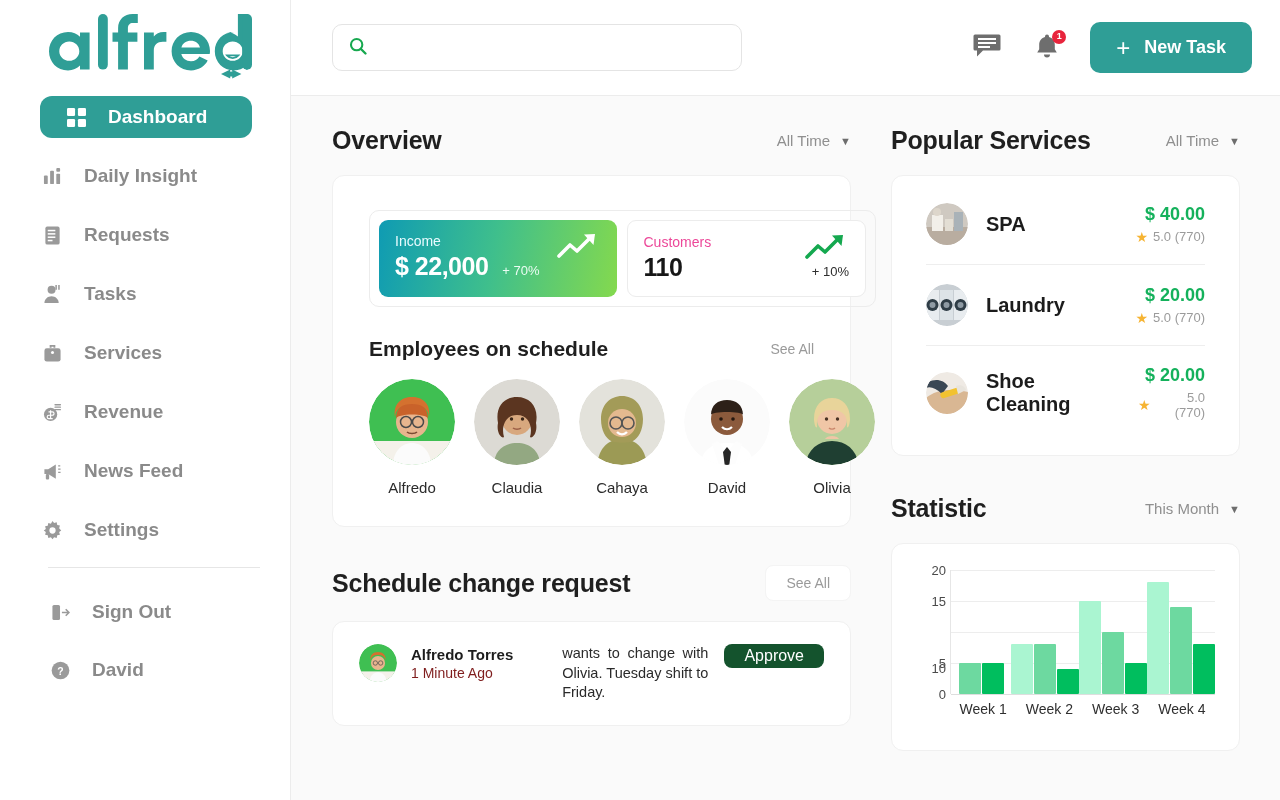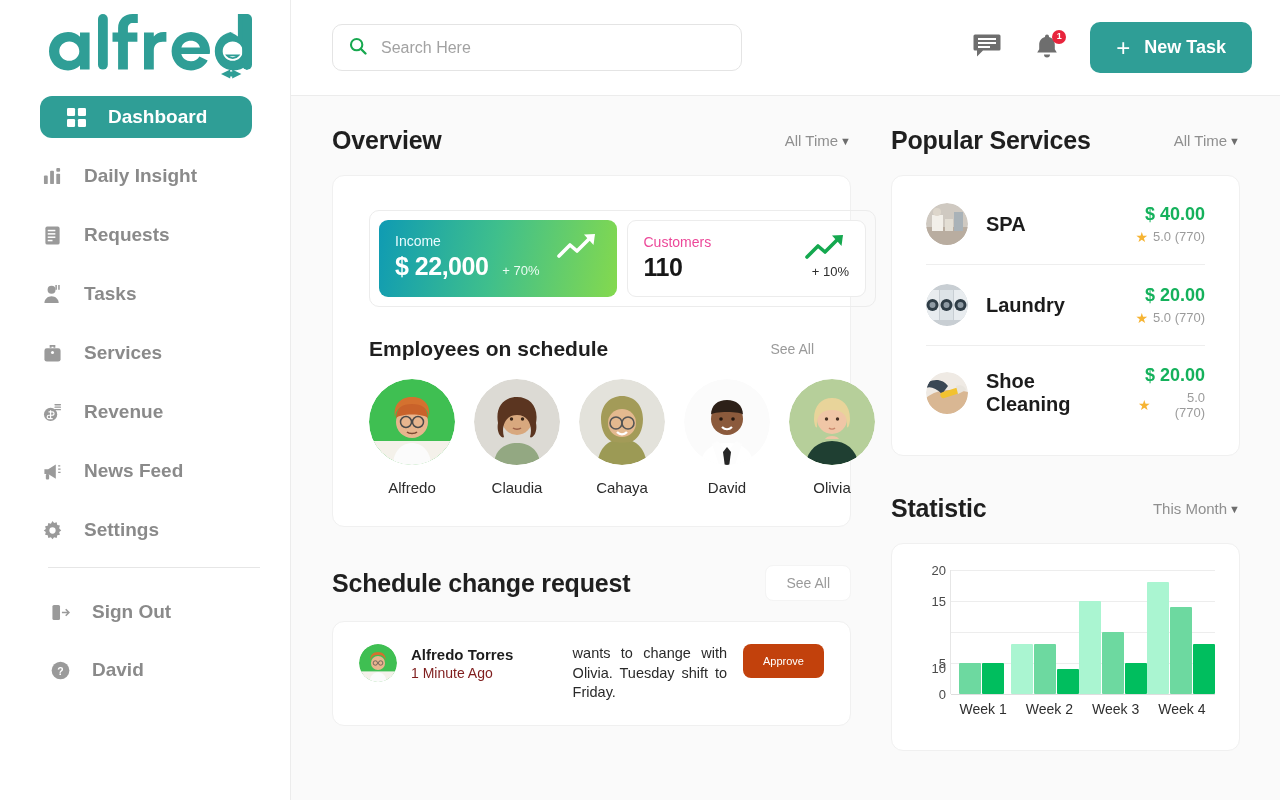--- a/index.html
+++ b/index.html
@@ -67,21 +67,21 @@
     font-family: "Liberation Sans", sans-serif;
   }
   .plus { font-size: 24px; font-weight: normal; line-height: 1; }
 
   .content { flex: 1; display: flex; gap: 40px; padding: 30px 32px 0 41px; overflow: hidden; }
   .col-left { width: 519px; flex: 0 0 519px; }
   .col-right { width: 349px; flex: 0 0 349px; }
 
   .sec-head { display: flex; align-items: center; justify-content: space-between; margin-bottom: 20px; }
   .sec-title { font-size: 25px; font-weight: bold; color: #1f1f1f; letter-spacing: -0.2px; }
-  .filter { display: flex; align-items: center; gap: 2px; color: #8f8f8f; font-size: 15px; cursor: pointer; }
+  .filter { display: flex; align-items: center; gap: 10px; color: #8f8f8f; font-size: 15px; cursor: pointer; }
   .caret { font-size: 11px; color: #6d6d6d; }
 
   .card { background: #ffffff; border-radius: 12px; border: 1px solid #f0f0f0; }
 
   
   .overview-card { padding: 34px 36px 30px 36px; }
   .kpi-row { display: flex; border: 1px solid #ececec; border-radius: 10px; padding: 9px; gap: 10px; width: 507px; }
   .kpi {
     flex: 1; border-radius: 9px; padding: 13px 16px 14px 16px; position: relative;
     min-height: 72px;
@@ -111,22 +111,22 @@
 
   
   .sch-wrap { margin-top: 38px; }
   .req-card { padding: 22px 26px; display: flex; align-items: flex-start; gap: 16px; min-height: 90px; }
   .req-person { display: flex; align-items: center; gap: 14px; width: 215px; }
   .req-av { width: 38px; height: 38px; border-radius: 50%; overflow: hidden; flex: 0 0 38px; }
   .req-name { font-size: 15px; font-weight: bold; color: #1d1d1d; }
   .req-time { font-size: 14px; color: #7f1d1d; margin-top: 2px; }
   .req-text { font-size: 14.5px; color: #2a2a2a; line-height: 1.36; width: 168px; text-align: justify; }
   .approve-btn {
-    margin-left: auto; background: #c2410c; color: #fff; border: none; border-radius: 8px;
-    padding: 11px 20px; font-size: 11px; cursor: pointer;
+    margin-left: auto; background: #14532d; color: #fff; border: none; border-radius: 8px;
+    padding: 3px 20px; font-size: 16px; cursor: pointer;
     font-family: "Liberation Sans", sans-serif;
   }
 
   
   .svc-card { padding: 8px 34px 16px 34px; }
   .svc-row { display: flex; align-items: center; gap: 18px; padding: 19px 0; border-bottom: 1px solid #eeeeee; }
   .svc-row:last-child { border-bottom: none; }
   .svc-img { width: 42px; height: 42px; border-radius: 50%; overflow: hidden; flex: 0 0 42px; }
   .svc-name { font-size: 20px; font-weight: bold; color: #1c1c1c; }
   .svc-right { margin-left: auto; text-align: right; }
@@ -308,21 +308,20 @@
   <div class="main">
 
     <header class="topbar">
       <div class="search-box">
         <span>
           <svg width="18" height="18" viewBox="0 0 20 20">
               <circle cx="8.5" cy="8.5" r="6.3" fill="none" stroke="#17a84f" stroke-width="2.3"></circle>
               <path d="M13.3 13.3l5 5" stroke="#17a84f" stroke-width="2.6" stroke-linecap="round"></path>
             </svg>
         </span>
-        <input class="search-input" type="text" placeholder="Search Here" style="">
       </div>
 
       <div class="top-actions">
         <div class="icon-btn">
           <span>
             <svg width="28" height="25" viewBox="0 0 28 25">
                 <path d="M2 1.5h24a1.5 1.5 0 011.5 1.5v13a1.5 1.5 0 01-1.5 1.5H10l-6 6v-6H2A1.5 1.5 0 01.5 16V3A1.5 1.5 0 012 1.5z" fill="#6e6e6e"></path>
                 <g fill="#fff">
                   <rect x="5" y="5" width="18" height="2"></rect>
                   <rect x="5" y="9" width="18" height="2"></rect>

